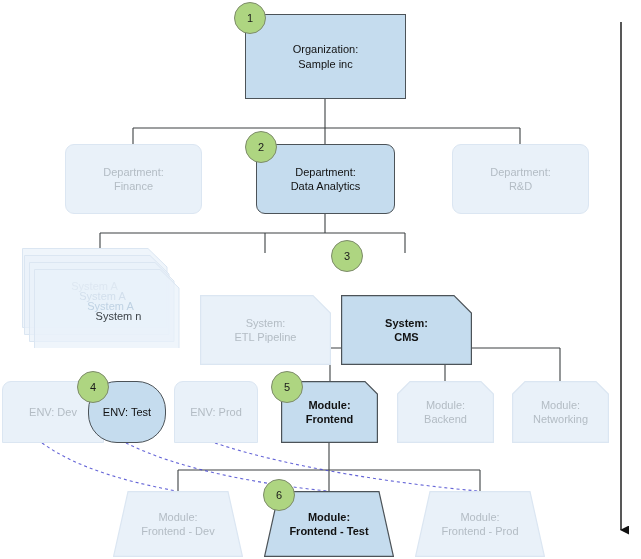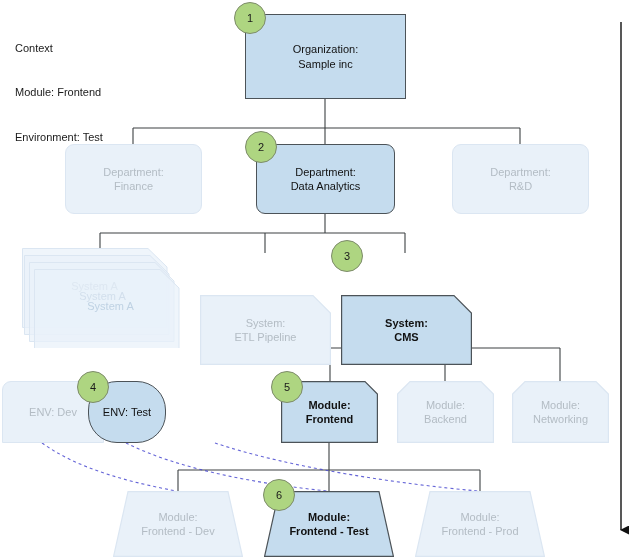--- a/index.html
+++ b/index.html
@@ -164,25 +164,20 @@
 
     <g stroke="#4a4ad0" stroke-width="1.1" fill="none" stroke-dasharray="3 3" opacity="0.85">
       <path d="M42,443 C80,470 130,482 176,491"></path>
       <path d="M126,443 C180,470 260,484 327,491"></path>
       <path d="M215,443 C290,468 400,484 478,491"></path>
     </g>
 
     <line x1="621" y1="22" x2="621" y2="530" stroke="#111111" stroke-width="1.4" marker-end="url(#arrowdown)"></line>
   </svg>
 
-  <div class="context-block">
-    <div>Context</div>
-    <div>Module: Frontend</div>
-    <div>Environment: Test</div>
-  </div>
 
   <div class="node shape-rect active" style="left:245px; top:14px; width:161px; height:85px;">
     <span class="label">Organization:
 Sample inc</span>
   </div>
   <div class="badge" style="left:234px; top:2px;">1</div>
 
   <div class="node shape-round inactive" style="left:65px; top:144px; width:137px; height:70px;">
     <span class="label">Department:
 Finance</span>
@@ -204,20 +199,21 @@
       <g fill="#e9f1f9" fill-opacity="0.72" stroke="#dbe6f2" stroke-width="1">
         <path d="M0.5,0.5 L126,0.5 L145,19 L145,79.5 L0.5,79.5 z"></path>
         <path d="M12.5,7.5 L138,7.5 L157,26 L157,86.5 L12.5,86.5 z" transform="translate(-10,0)"></path>
         <path d="M22.5,14.5 L148,14.5 L167,33 L167,93.5 L22.5,93.5 z" transform="translate(-15,0)"></path>
         <path d="M32.5,21.5 L158,21.5 L177,40 L177,100.5 L32.5,100.5 z" transform="translate(-20,0)"></path>
       </g>
     </svg>
     <div class="stack-label" style="left:0px; top:32px; color:#dde7f1;">System A</div>
     <div class="stack-label" style="left:8px; top:42px; color:#d2dfec;">System A</div>
     <div class="stack-label" style="left:16px; top:52px; color:#bfd2e3;">System A</div>
+    <div class="stack-label" style="left:24px; top:62px; color:#3d4348;">System n</div>
   </div>
 
   <div class="node shape-system" style="left:200px; top:253px; width:131px; height:70px;">
     <svg class="skin" viewBox="0 0 131 70" preserveAspectRatio="none">
       <path d="M0.6,0.6 L113,0.6 L130.4,18 L130.4,69.4 L0.6,69.4 z" fill="#e9f1f9" stroke="#dbe6f2" stroke-width="1.2"></path>
     </svg>
     <span class="label" style="color:#b3bcc4;">System:
 ETL Pipeline</span>
   </div>
 
@@ -232,20 +228,23 @@
 
   <div class="node shape-envelope inactive" style="left:2px; top:381px; width:102px; height:62px;">
     <span class="label">ENV: Dev</span>
   </div>
 
   <div class="node shape-envelope active" style="left:88px; top:381px; width:78px; height:62px;border-radius:29px;">
     <span class="label">ENV: Test</span>
   </div>
   <div class="badge" style="left:77px; top:371px;">4</div>
 
+  <div class="node shape-envelope inactive" style="left:174px; top:381px; width:84px; height:62px;">
+    <span class="label">ENV: Prod</span>
+  </div>
 
   <div class="node shape-module" style="left:281px; top:381px; width:97px; height:62px;">
     <svg class="skin" viewBox="0 0 97 62" preserveAspectRatio="none">
       <path d="M0.6,13 L13,0.6 L84,0.6 L96.4,13 L96.4,61.4 L0.6,61.4 z" fill="#c5dcee" stroke="#4c5358" stroke-width="1.2"></path>
     </svg>
     <span class="label" style="color:#111111; font-weight:bold;">Module:
 Frontend</span>
   </div>
   <div class="badge" style="left:271px; top:371px;">5</div>
 

